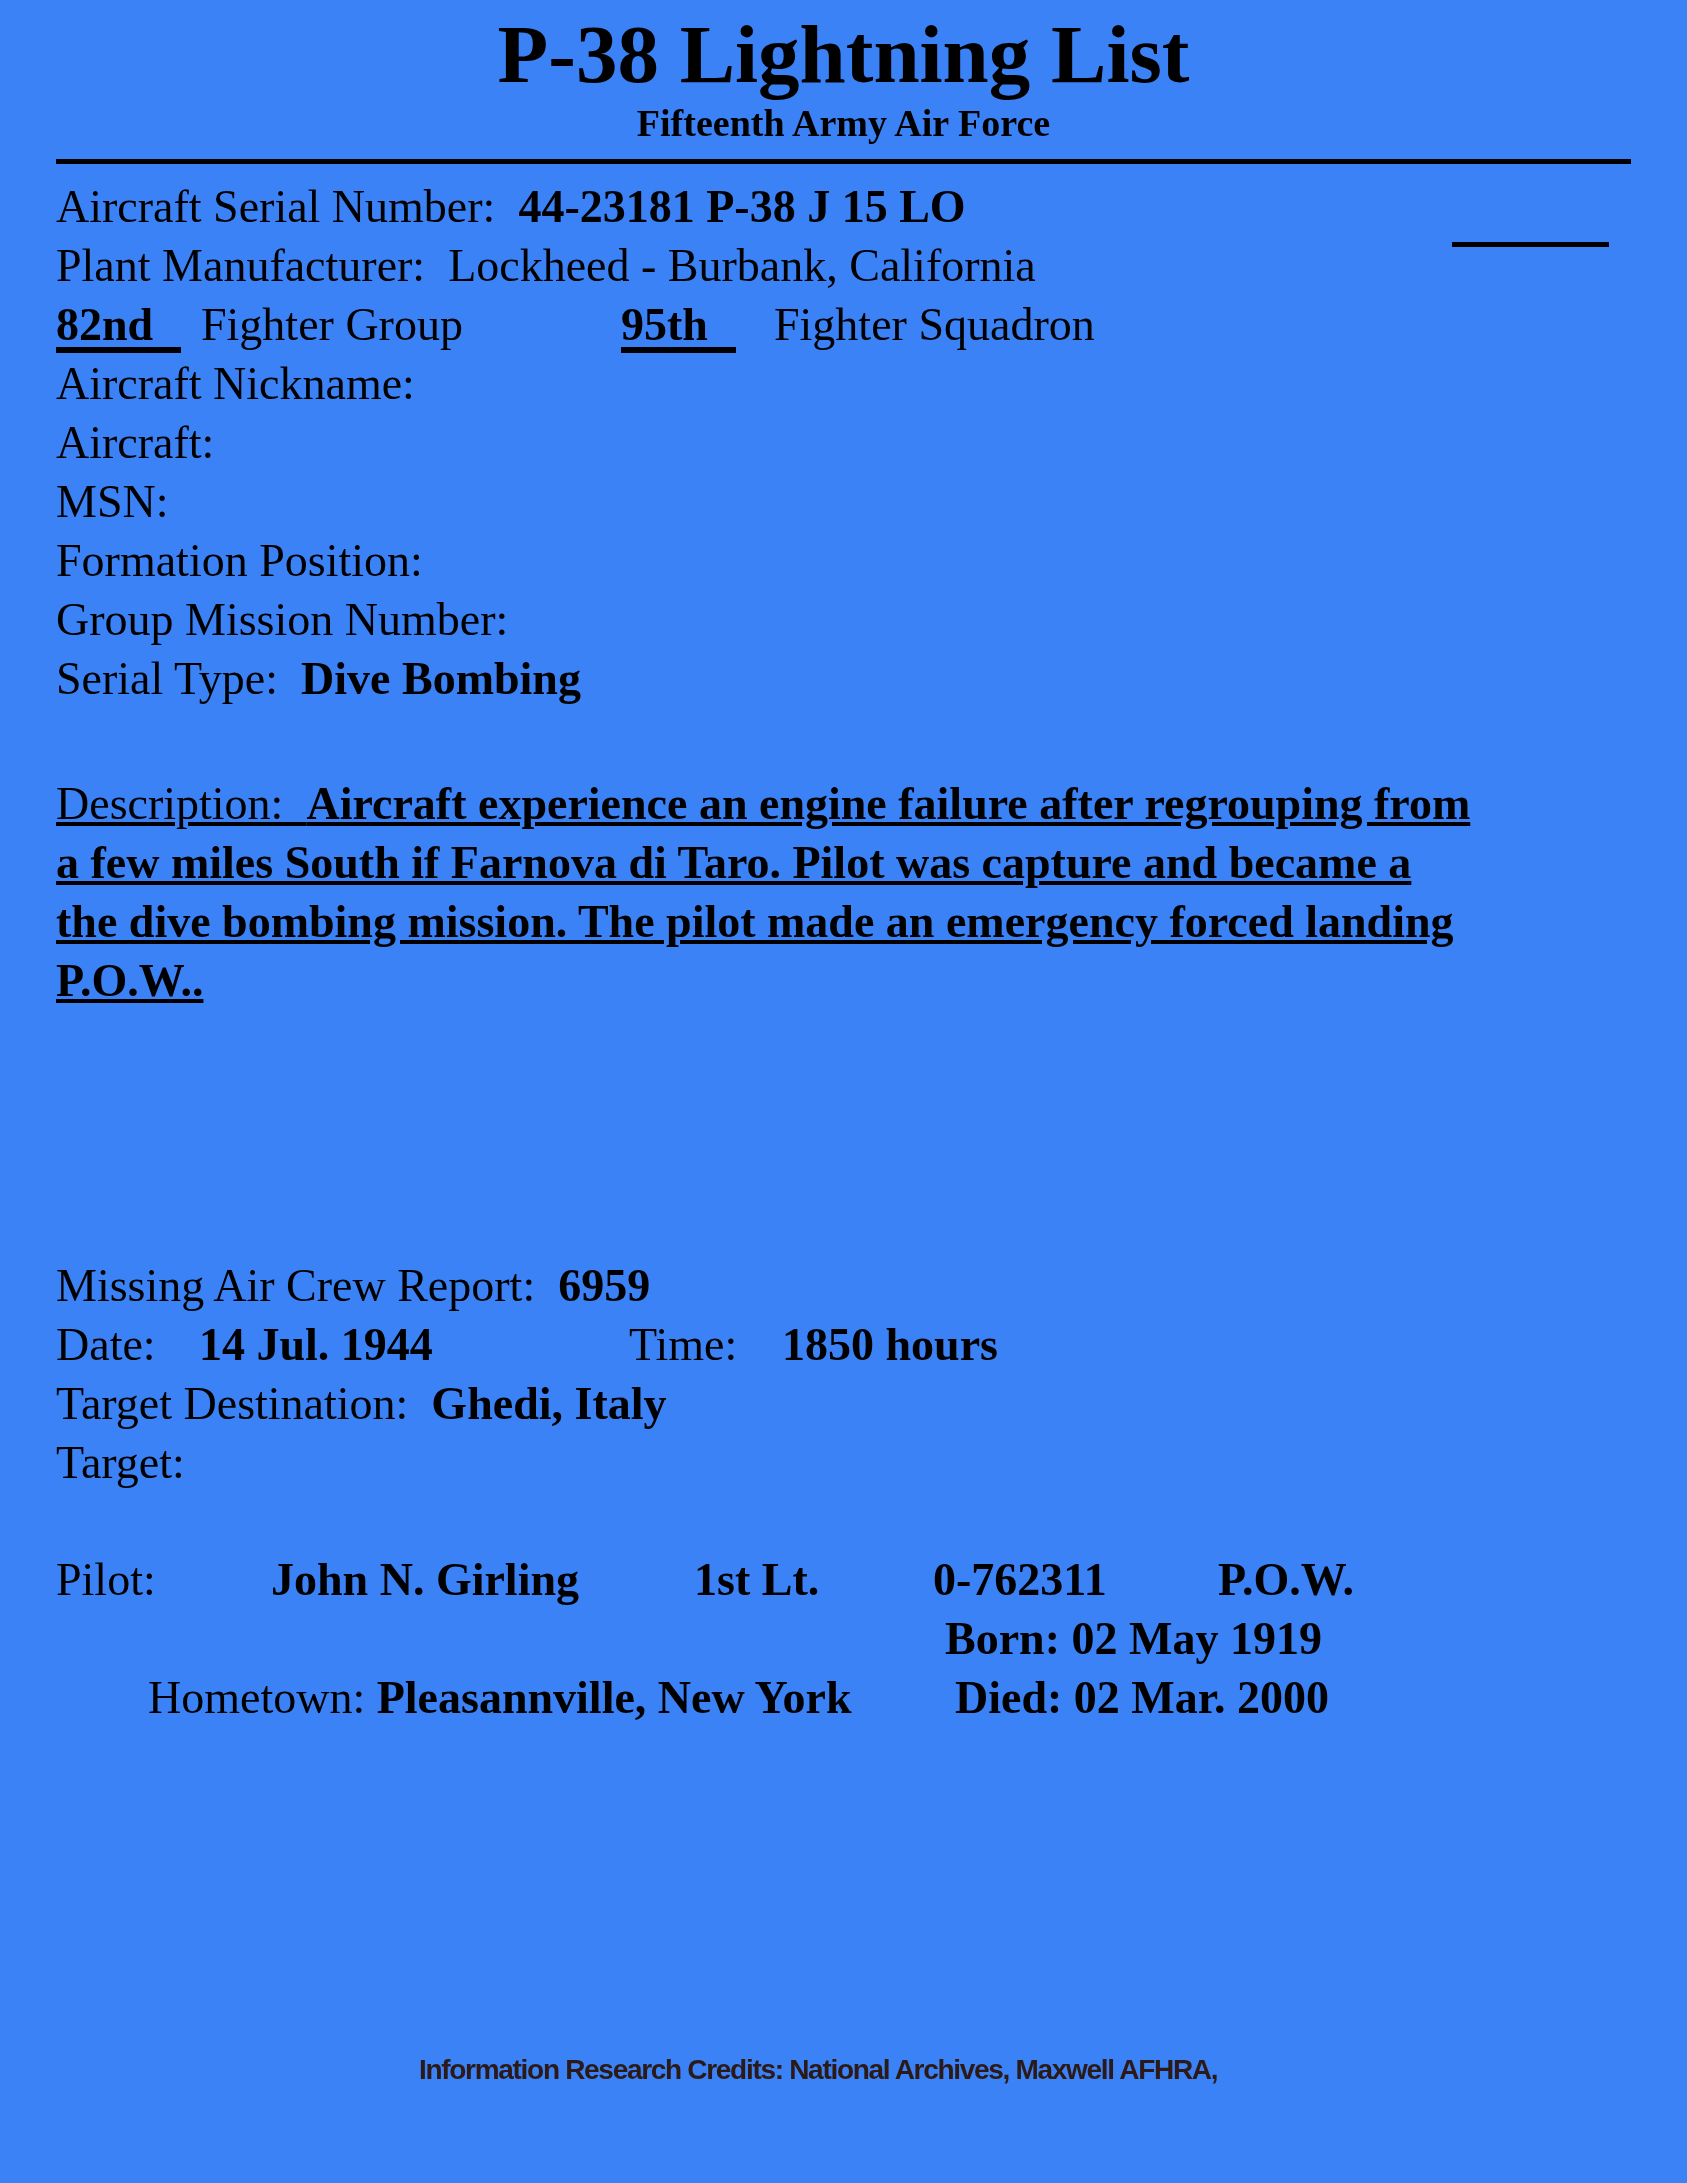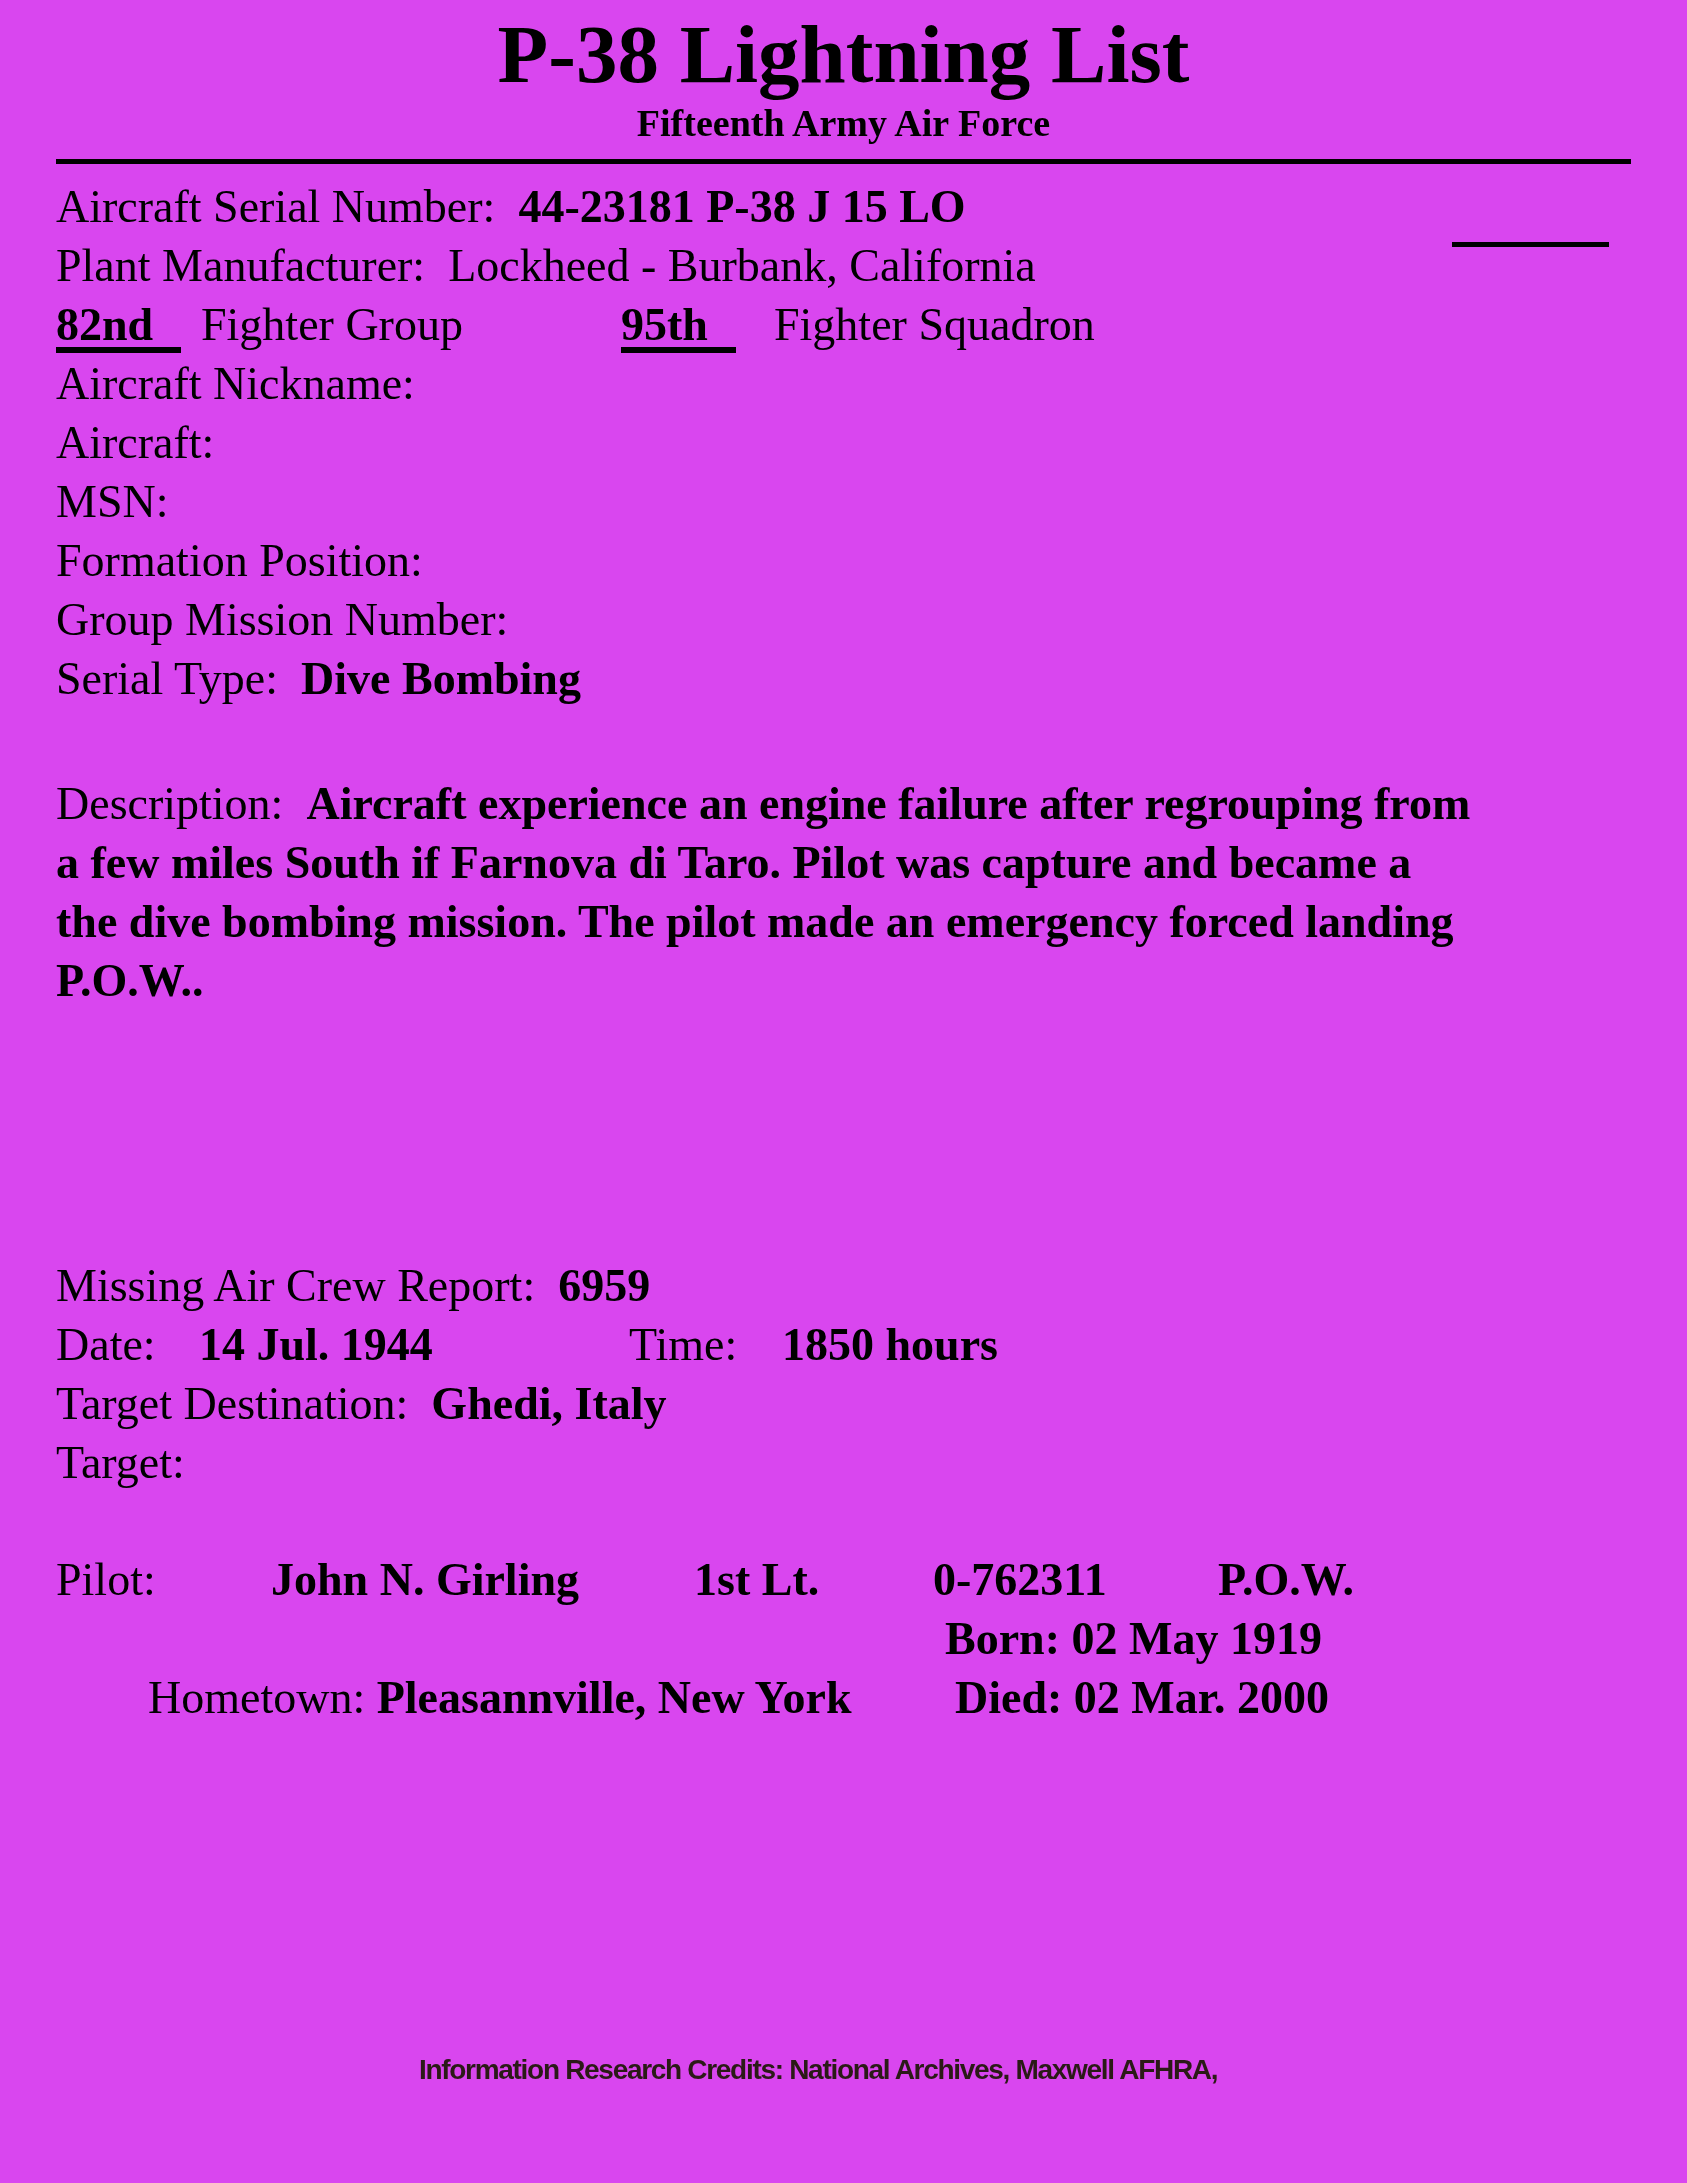--- a/index.html
+++ b/index.html
@@ -1,18 +1,18 @@
 <!DOCTYPE html>
 <html style="font-size:10.6px"><head>
 <meta charset="utf-8">
 <style>
   html,body { margin:0; padding:0; background:#e8e8e8; }
   .page {
     position:relative; width:1687px; height:2183px;
-    background:#d946ef; overflow:hidden;
+    background:#3b82f6; overflow:hidden;
     font-family:"Liberation Serif","DejaVu Serif",serif;
     color:#000;
   }
   .content { position:absolute; left:56px; top:0; width:1575px; }
   .title {
     font-size:83px; font-weight:bold; text-align:center;
     margin-top:10.6px; line-height:1.05; white-space:pre;
   }
   .subtitle {
     font-size:38px; font-weight:bold; text-align:center;
@@ -21,21 +21,21 @@
   .rule { margin-top:14.6px; height:4.6px; background:#000; }
   .fields { margin-top:13px; }
   .line { font-size:46px; line-height:59px; white-space:pre; position:relative; }
   .bold { font-weight:bold; }
   .rel { height:59px; }
   .abs { position:absolute; top:0; }
   .uline {
     display:inline-block; height:52px;
     border-bottom:6px solid #000; padding-right:28px;
   }
-  .desc { margin-top:66px; }
+  .desc { margin-top:66px;text-decoration:underline; }
   .macr { margin-top:246px; }
   .pilot { margin-top:58px; }
   .blankline { position:absolute; left:1452px; top:242px; width:157px; height:4.6px; background:#000; }
   .footer {
     margin-top:215px; margin-left:327px; width:1059px;
     font-family:"Liberation Sans","DejaVu Sans",sans-serif;
     font-size:28px; font-weight:bold; line-height:51px; white-space:pre;
   }
   .fn { color:#2b1a17; letter-spacing:-1.3px;margin-left:36px; }
 </style>

